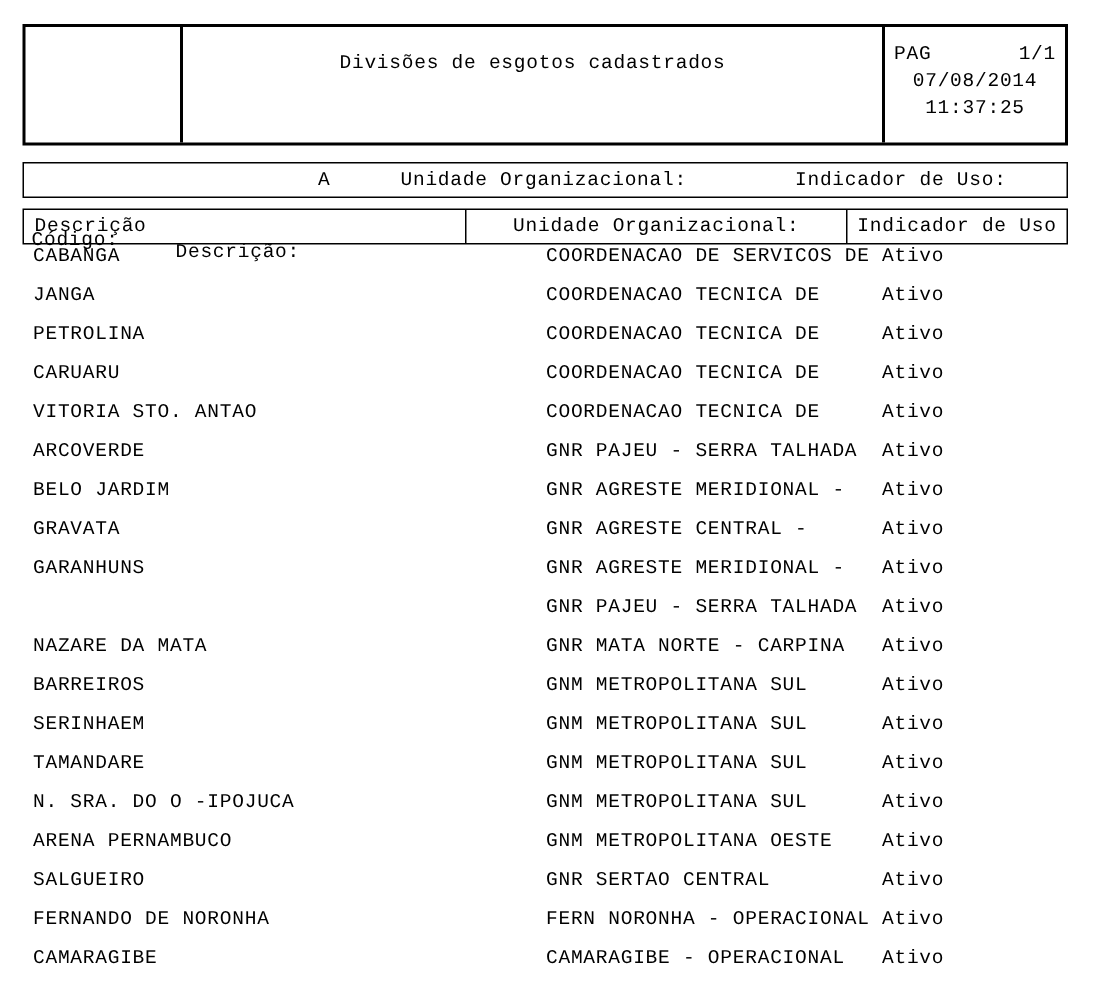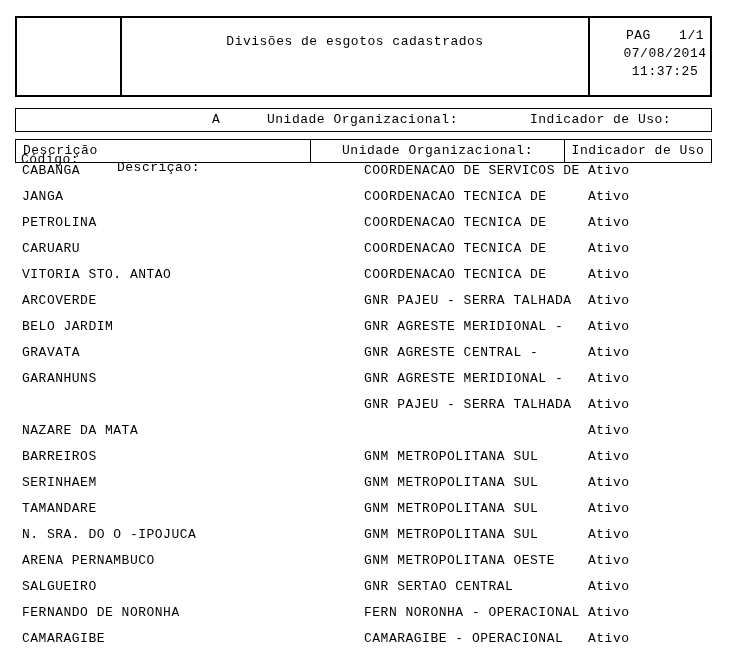--- a/index.html
+++ b/index.html
@@ -22,21 +22,21 @@
     left: 15px; top: 16px;
     width: 693px; height: 77px;
     border: 2px solid #000;
     display: flex;
   }
   .hdr-logo   { width: 103px; border-right: 2px solid #000; }
   .hdr-title  {
     width: 468px; border-right: 2px solid #000;
     text-align: center; padding-top: 16px; box-sizing: border-box;
   }
-  .hdr-meta   { flex: 1; padding-top: 9px; box-sizing: border-box; margin-left: 30px; }
+  .hdr-meta   { flex: 1; padding-top: 9px; box-sizing: border-box; }
   .hdr-meta .line { line-height: 18px; text-align: center; }
   .hdr-meta .pag-line {
     display: flex; justify-content: space-between; padding: 0 6px;
   }
 
   
   .filter-box {
     left: 15px; top: 108px;
     width: 695px; height: 22px;
     border: 1px solid #000;
@@ -143,20 +143,21 @@
       <span class="c c0">GARANHUNS</span>
       <span class="c c1">GNR AGRESTE MERIDIONAL -</span>
       <span class="c c2">Ativo</span>
     </div>
     <div class="row">
       <span class="c c1">GNR PAJEU - SERRA TALHADA</span>
       <span class="c c2">Ativo</span>
     </div>
     <div class="row">
       <span class="c c0">NAZARE DA MATA</span>
+      <span class="c c1">GNR MATA NORTE - CARPINA</span>
       <span class="c c2">Ativo</span>
     </div>
     <div class="row">
       <span class="c c0">BARREIROS</span>
       <span class="c c1">GNM METROPOLITANA SUL</span>
       <span class="c c2">Ativo</span>
     </div>
     <div class="row">
       <span class="c c0">SERINHAEM</span>
       <span class="c c1">GNM METROPOLITANA SUL</span>

